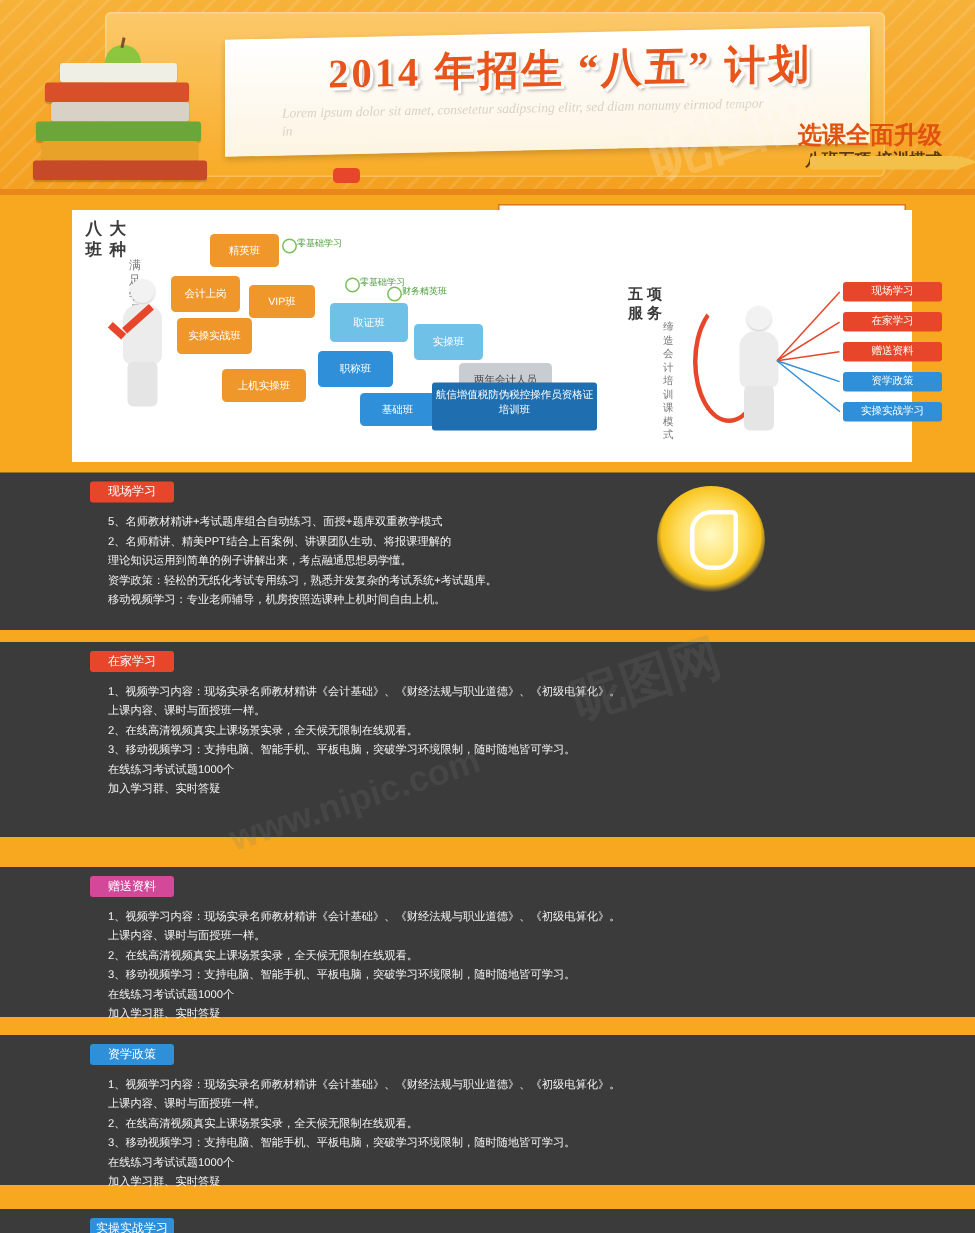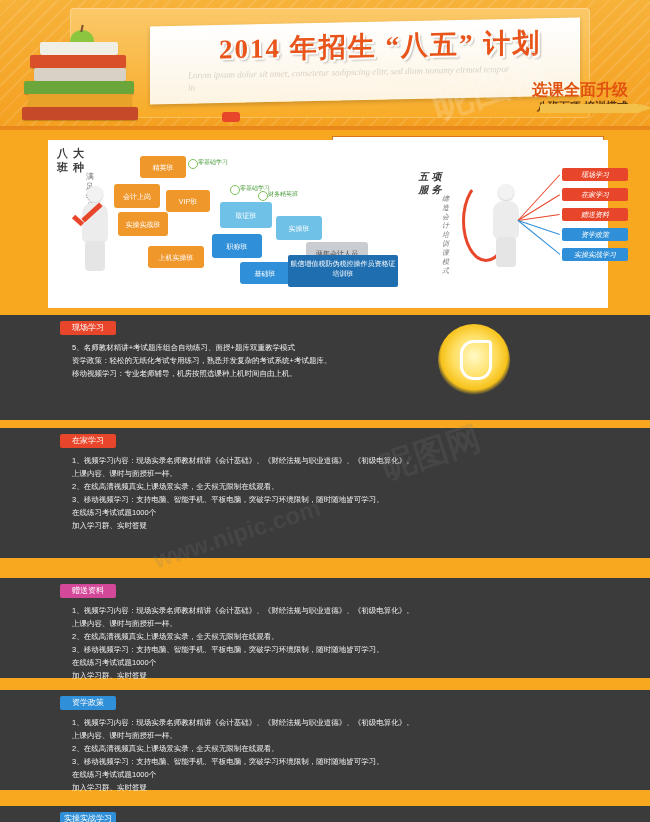--- a/index.html
+++ b/index.html
@@ -83,21 +83,21 @@
   .green-node:before{content:"";position:absolute;left:-10px;top:1px;width:8px;height:8px;border:1px solid #7ac05a;border-radius:50%;}
 
   .man{position:absolute;left:78px;top:186px;width:34px;height:86px;}
   .man-head{position:absolute;left:9px;top:0;width:16px;height:16px;background:#f2f2f2;border-radius:50%;box-shadow:0 1px 2px rgba(0,0,0,.2);}
   .man-body{position:absolute;left:4px;top:17px;width:26px;height:40px;background:#ececec;border-radius:10px 10px 6px 6px;}
   .man-leg{position:absolute;left:7px;top:55px;width:20px;height:30px;background:#e5e5e5;border-radius:4px;}
   .check{position:absolute;left:-6px;top:24px;width:32px;height:26px;}
   .check:before{content:"";position:absolute;left:0;top:8px;width:12px;height:5px;background:#e8462a;transform:rotate(42deg);}
   .check:after{content:"";position:absolute;left:8px;top:0;width:24px;height:5px;background:#e8462a;transform:rotate(-42deg);}
 
-  .archer{position:absolute;left:418px;top:160px;width:210px;height:125px;font-style:italic;}
+  .archer{position:absolute;left:418px;top:180px;width:210px;height:125px;}
   .arch-label{position:absolute;left:0px;top:10px;width:24px;text-align:center;font-size:10px;font-weight:bold;color:#3b3b3b;line-height:13px;}
   .arch-sub{position:absolute;left:24px;top:34px;width:12px;font-size:7px;color:#777;line-height:9px;}
   .bow{position:absolute;left:44px;top:20px;width:42px;height:76px;border:3px solid #e8462a;border-radius:50%;border-right-color:transparent;border-top-color:transparent;}
   .archer-man{position:absolute;left:70px;top:24px;width:36px;height:84px;}
   .ray{position:absolute;height:1px;transform-origin:left center;}
 
   .svc-btn{position:absolute;right:0;width:66px;height:13px;border-radius:2px;color:#fff;font-size:7px;text-align:center;line-height:13px;}
 
   .blue-box{position:absolute;left:288px;top:255px;width:110px;height:32px;background:#1f6fb0;color:#fff;font-size:7px;line-height:10px;text-align:center;padding-top:4px;box-sizing:border-box;border-radius:2px;}
 
@@ -195,20 +195,22 @@
         <div class="svc-btn" style="top: 88px; background: rgb(47, 143, 216);">实操实战学习</div>
         <div class="ray" style="left: 100px; top: 60px; width: 54.037px; background: rgb(47, 143, 216); transform: rotate(38.991deg);"></div>
       </div>
   </div>
 
   <div id="sections">
       <div class="section" style="top: 315px; height: 105px;"></div>
       <div class="sec-tag" style="top: 321px; background: rgb(232, 70, 42); position: absolute;">现场学习</div>
       <div class="sec-body" style="position: absolute; top: 341px;">
         <p>5、名师教材精讲+考试题库组合自动练习、面授+题库双重教学模式</p>
+        <p>2、名师精讲、精美PPT结合上百案例、讲课团队生动、将报课理解的</p>
+        <p>   理论知识运用到简单的例子讲解出来，考点融通思想易学懂。</p>
         <p>   资学政策：轻松的无纸化考试专用练习，熟悉并发复杂的考试系统+考试题库。</p>
         <p>   移动视频学习：专业老师辅导，机房按照选课种上机时间自由上机。</p>
       </div>
       <div class="section" style="top: 428px; height: 130px;"></div>
       <div class="sec-tag" style="top: 434px; background: rgb(232, 70, 42); position: absolute;">在家学习</div>
       <div class="sec-body" style="position: absolute; top: 454px;">
         <p>1、视频学习内容：现场实录名师教材精讲《会计基础》、《财经法规与职业道德》、《初级电算化》。</p>
         <p>   上课内容、课时与面授班一样。</p>
         <p>2、在线高清视频真实上课场景实录，全天候无限制在线观看。</p>
         <p>3、移动视频学习：支持电脑、智能手机、平板电脑，突破学习环境限制，随时随地皆可学习。</p>

